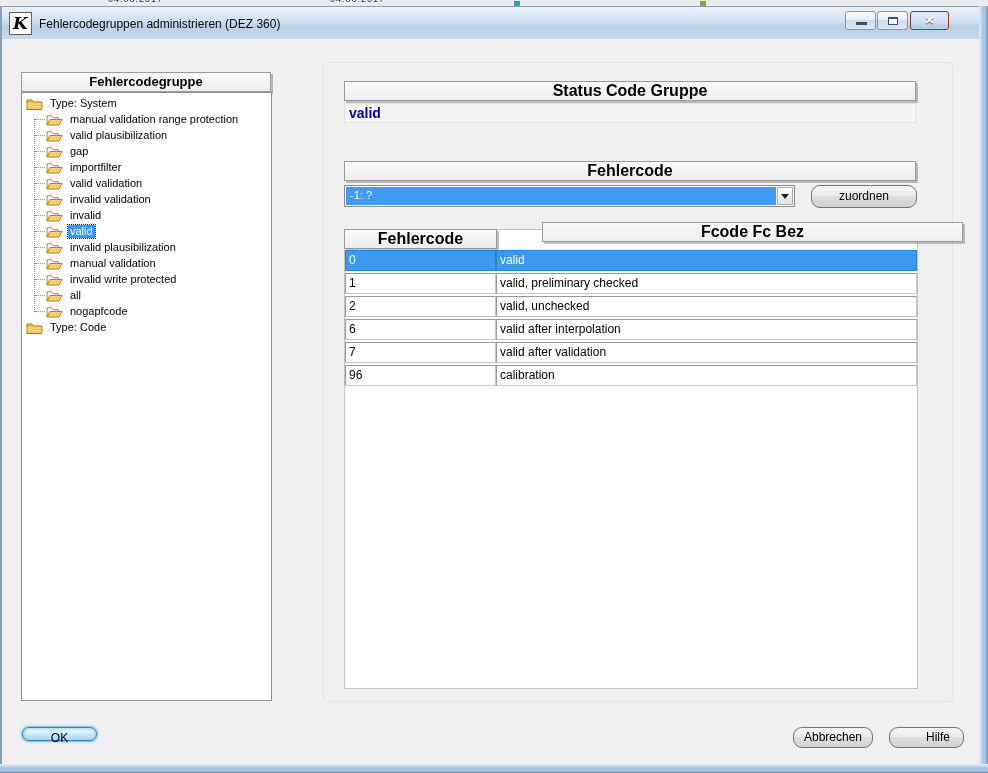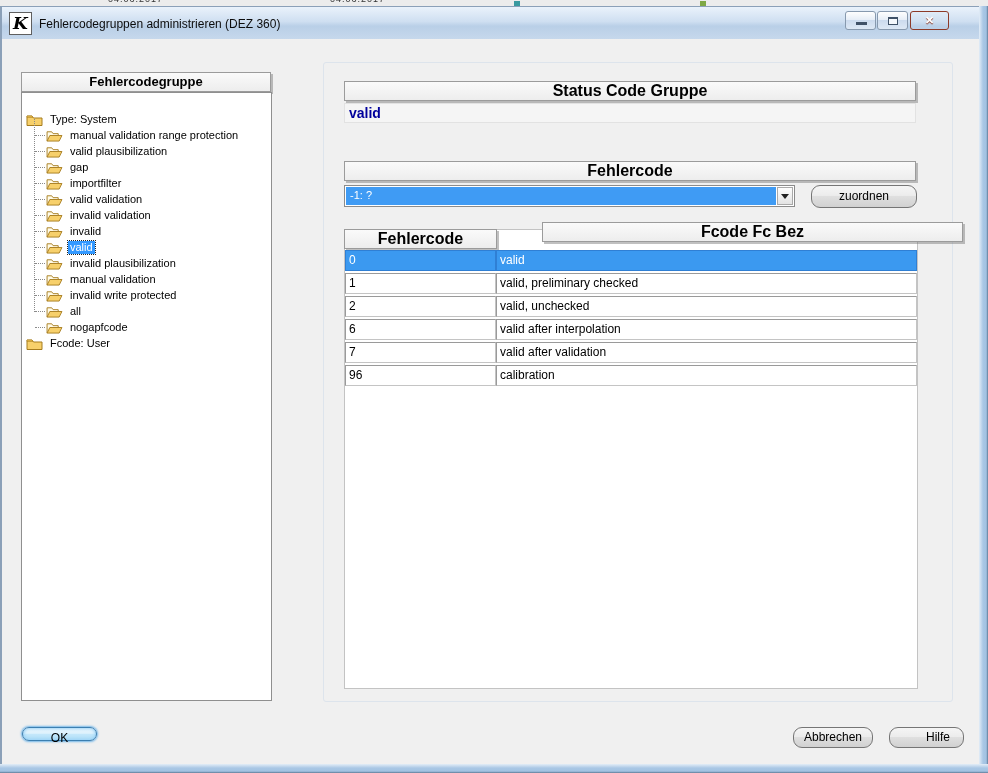--- a/index.html
+++ b/index.html
@@ -48,21 +48,21 @@
   
   .hdrbox { position:absolute; box-sizing:border-box;
     background:linear-gradient(#fafafa,#ededed);
     border:1px solid #9b9b9b; box-shadow:2px 2px 0 rgba(115,115,115,0.45);
     font-weight:bold; font-size:16px; text-align:center; line-height:18px; }
 
   
   .tree-hdr { left:21px; top:72px; width:250px; height:20px; font-size:13px;text-align:center; }
   .treebox { position:absolute; left:21px; top:92px; width:251px; height:609px;
     background:#fff; border:1px solid #8f8f8f; box-sizing:border-box;
-    padding-top:18px; overflow:hidden; }
+    padding-top:2px; overflow:hidden; }
   .vline { position:absolute; left:12px; top:26px; height:193px;
     border-left:1px dotted #8a8a8a; }
   .titem { height:16px; display:flex; align-items:center; font-size:11px;
     white-space:nowrap; cursor:default; }
   .titem.root { padding-left:4px; }
   .titem.child { padding-left:13px; }
   .stub { width:10px; height:5px; border-bottom:1px dotted #8a8a8a;
     margin-right:1px; margin-top:-5px; flex:none; }
   .fold { width:17px; height:13px; margin-right:5px; flex:none; }
   .tlabel { padding:0 2px; line-height:13px; }
@@ -267,21 +267,21 @@
         <path d="M4 7h13l-3 6H1z" fill="#f7d06b" stroke="#a67c1e"></path>
       </svg>
     <span class="tlabel">nogapfcode</span>
   </div>
 
   <div class="titem root">
     <svg class="fold" viewBox="0 0 17 13">
         <path d="M1 3h5l1.5 2H16v7.5H1z" fill="#f7d06b" stroke="#a67c1e"></path>
         <path d="M1 3h5l1 1.5H1z" fill="#e9bb4e" stroke="#a67c1e" stroke-width="0.5"></path>
       </svg>
-    <span class="tlabel">Fcode: User</span>
+    <span class="tlabel">Type: Code</span>
   </div>
 </div>
 
 <div class="rpanel"></div>
 
 <div class="hdrbox sc-hdr">Status Code Gruppe</div>
 <div class="valuerow">valid</div>
 
 <div class="hdrbox fc-hdr">Fehlercode</div>
 <div class="combo">

